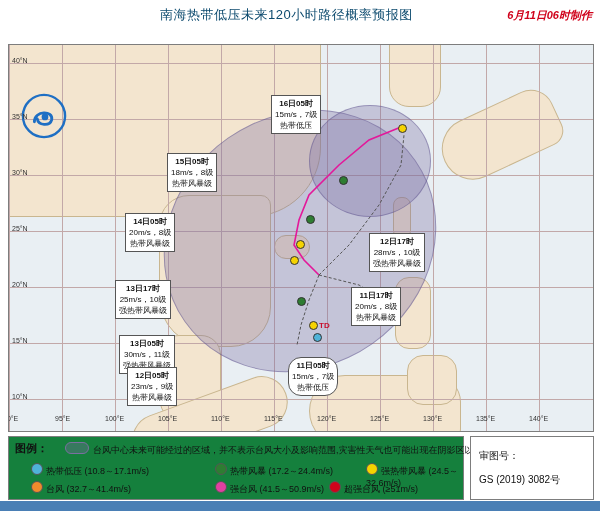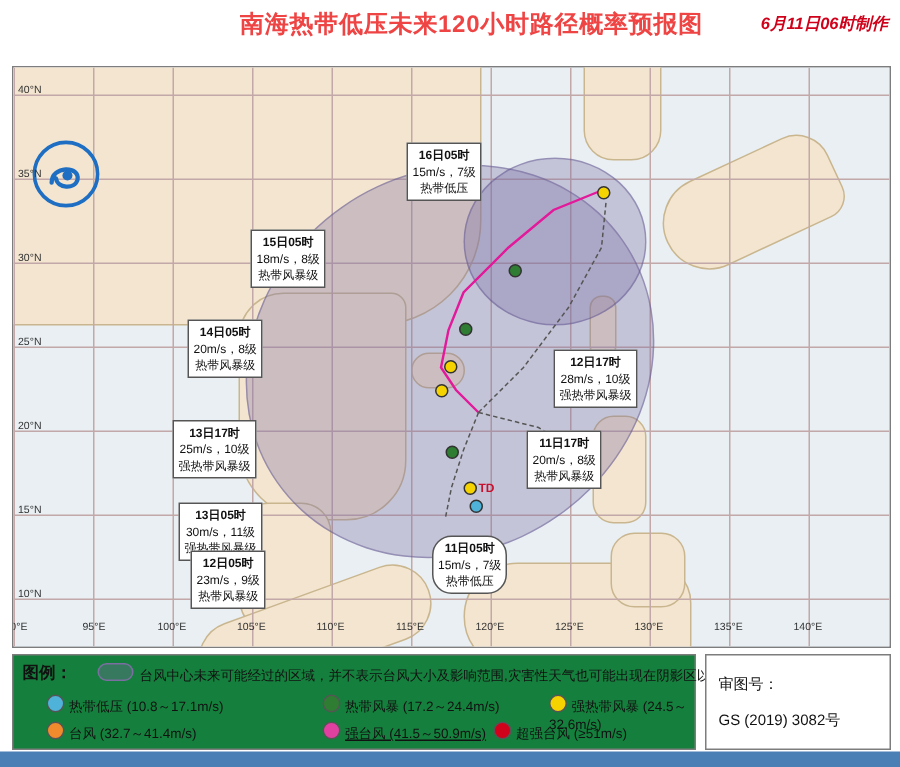--- a/index.html
+++ b/index.html
@@ -7,21 +7,21 @@
     width:600px;height:511px;
     background:#fff;
     font-family:"Liberation Sans", sans-serif;
     position:relative;
     overflow:hidden;
   }
   .title-block{
     position:absolute;left:160px;top:6px;
   }
   .title-line1{
-    font-size:16px;font-weight:bold;color:#ef4444;letter-spacing:.5px;
+    font-size:13px;font-weight:normal;color:#0c4a6e;letter-spacing:.5px;
   }
   .title-line2{
     font-size:13px;font-weight:bold;color:#1a1a1a;margin-top:4px;
   }
   .map-frame{
     position:absolute;left:8px;top:44px;width:584px;height:386px;
     border:1px solid #7d7d7d;
     background:#eef2f5;
     overflow:hidden;
   }
@@ -257,21 +257,21 @@
   </div>
   <div class="legend-row" style="left:206px;top:26px;">
     <span class="swatch" style="background:#2e7d32;"></span><span>热带风暴 (17.2～24.4m/s)</span>
   </div>
   <div class="legend-row" style="left:320px;top:26px;margin-left:37px;">
     <span class="swatch" style="background:#f5d300;"></span><span>强热带风暴 (24.5～32.6m/s)</span>
   </div>
   <div class="legend-row" style="left:22px;top:44px;">
     <span class="swatch" style="background:#ef8b2c;"></span><span>台风 (32.7～41.4m/s)</span>
   </div>
-  <div class="legend-row" style="left:206px;top:44px;text-decoration:underline;">
+  <div class="legend-row" style="left:206px;top:44px;">
     <span class="swatch" style="background:#e040a0;"></span><span>强台风 (41.5～50.9m/s)</span>
   </div>
   <div class="legend-row" style="left:320px;top:44px;">
     <span class="swatch" style="background:#d0021b;"></span><span>超强台风 (≥51m/s)</span>
   </div>
 </div>
 
 <div class="approval">
   <div class="approval-line" style="left:8px;top:12px;">审图号：</div>
   <div class="approval-line" style="left:8px;top:36px;">GS (2019) 3082号</div>

